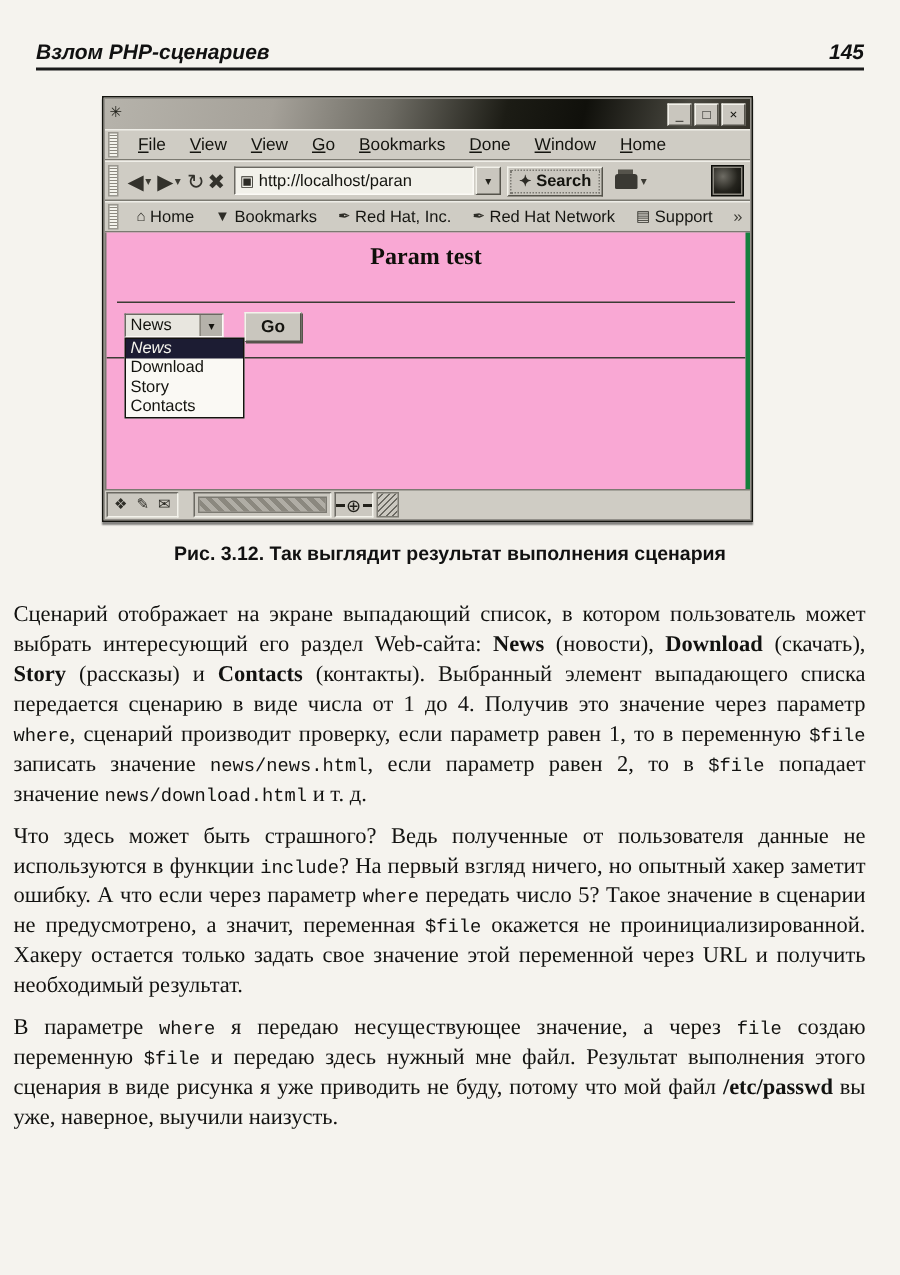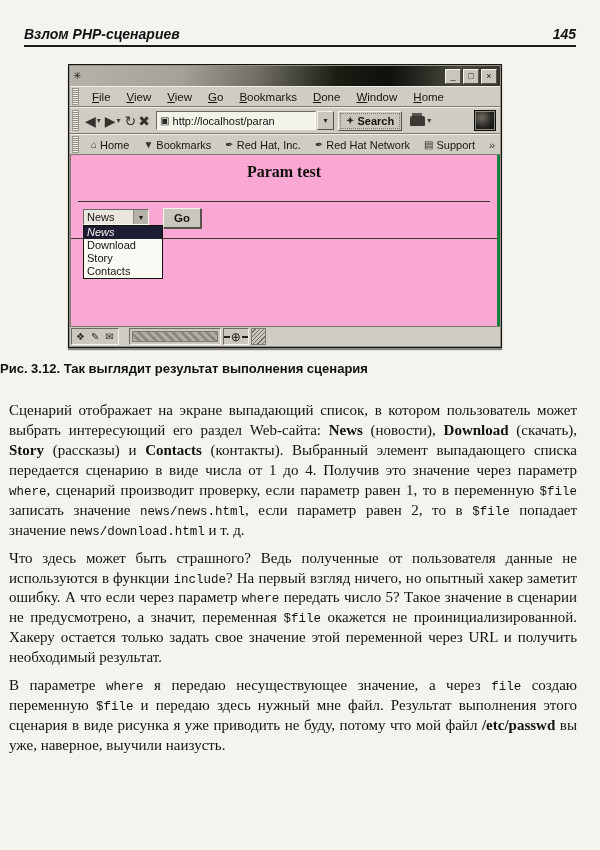--- a/index.html
+++ b/index.html
@@ -85,21 +85,21 @@
     border:1px solid #7c7a72;}
   .sb-plug{width:26px;justify-content:center;}
   .plug-ico{font-size:12px;color:#22211b;position:relative;}
   .plug-ico::before,.plug-ico::after{content:"";position:absolute;top:6px;width:6px;height:2px;background:#22211b;}
   .plug-ico::before{left:-7px;}
   .plug-ico::after{right:-7px;}
   .sb-grip{width:15px;background:repeating-linear-gradient(135deg,#cbc8c0 0 2px,#6b6962 2px 3px);
     border:1px solid #7c7a72;box-sizing:border-box;}
 
   
-  .figure-caption{position:absolute;left:0;right:0;top:361px;text-align:left;font-family:"Liberation Sans",sans-serif;
+  .figure-caption{position:absolute;left:0;right:0;top:361px;text-align:center;font-family:"Liberation Sans",sans-serif;
     font-weight:bold;font-size:13px;color:#111;}
 
   
   .body-text{position:absolute;left:9px;right:23px;top:401px;font-size:15px;line-height:1.33;text-align:justify;color:#121210;}
   .body-text p{margin:0 0 8px 0;}
   .seg-bold{font-weight:bold;}
   .seg-mono{font-family:"Liberation Mono",monospace;font-size:12.5px;}
 </style>
 </head>
 <body>

